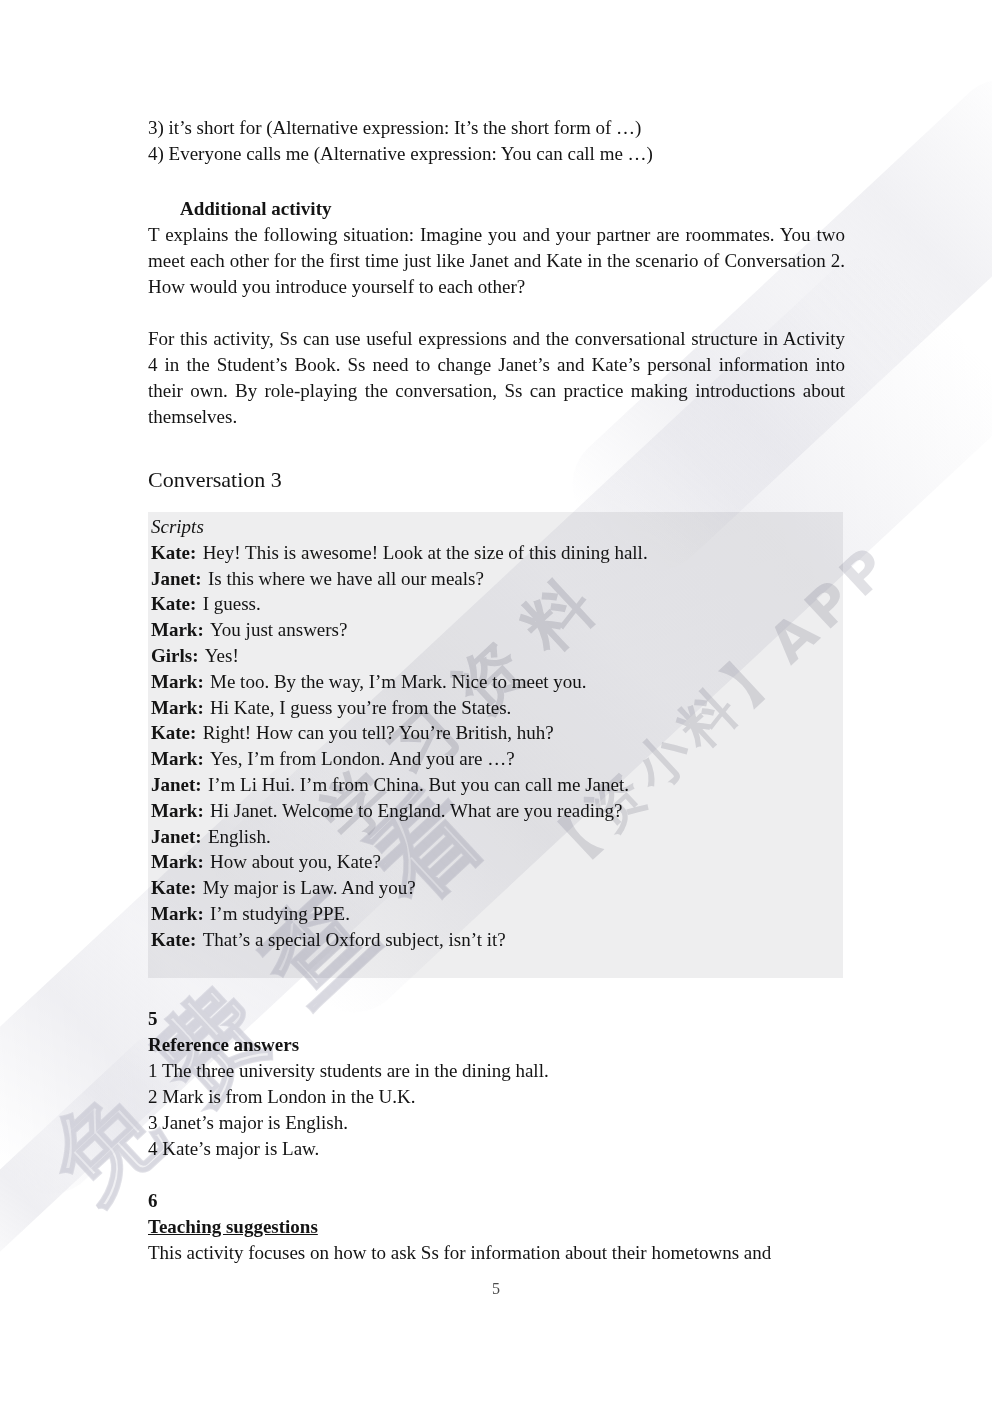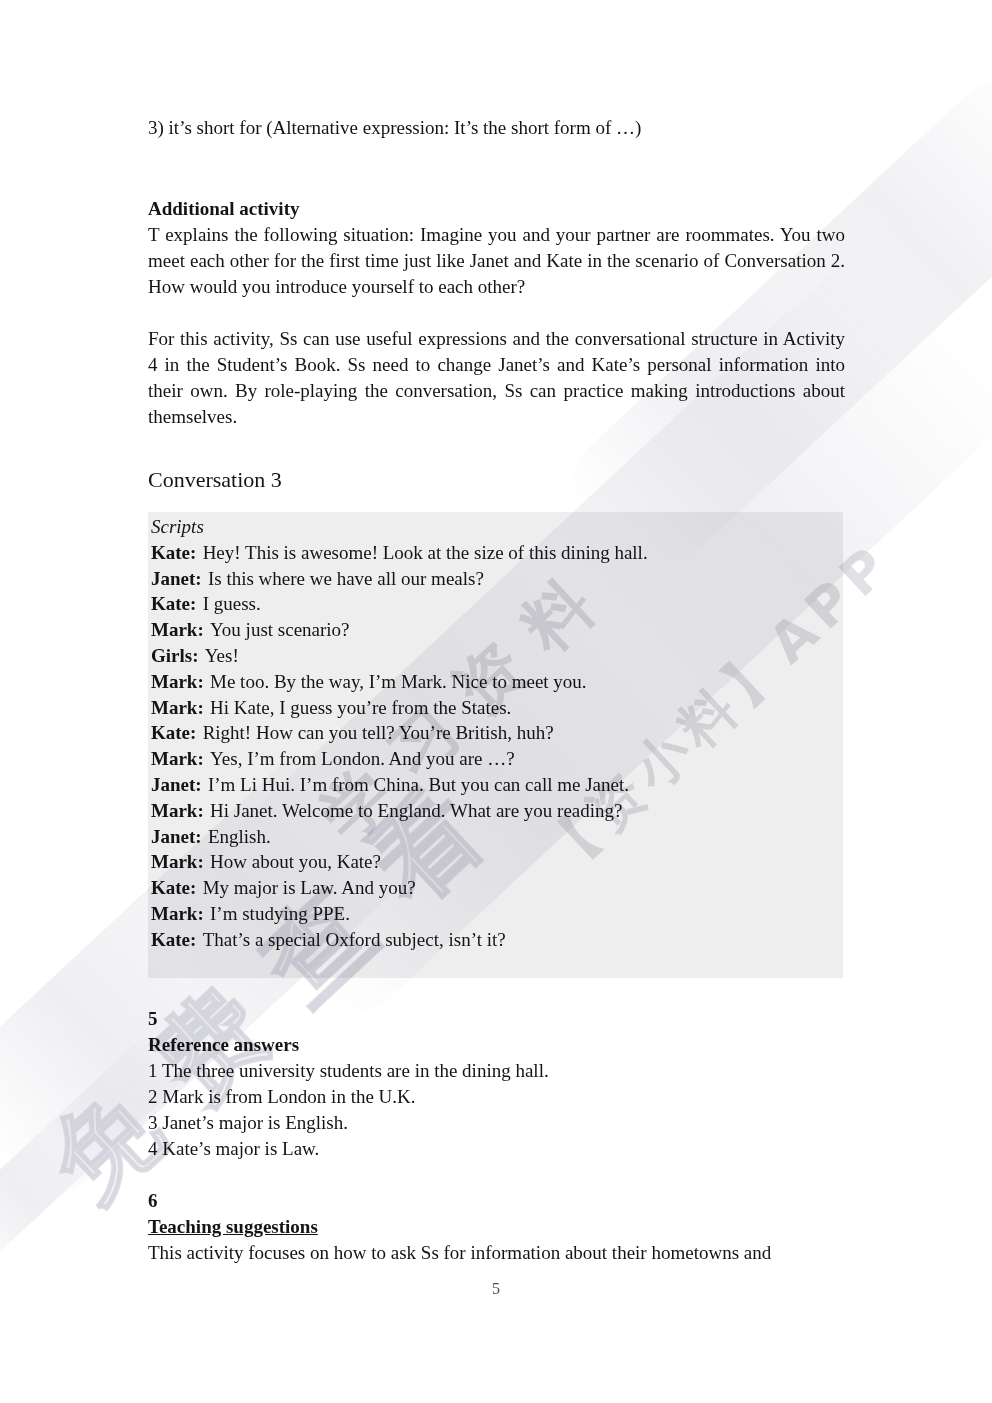--- a/index.html
+++ b/index.html
@@ -39,34 +39,35 @@
   .wm-outline { left:68px; top:1112px; font-size:104px; letter-spacing:42px;
                 color:rgba(213,213,222,0.35); -webkit-text-stroke:2px rgba(189,189,201,0.45); }
 </style>
 </head>
 <body>
 
 <div class="page">
 
   <div class="blk" style="top:115px;">
     <div>3) it’s short for (Alternative expression: It’s the short form of …)</div>
+    <div>4) Everyone calls me (Alternative expression: You can call me …)</div>
   </div>
 
-  <div class="blk h-sub" style="top:196px;">Additional activity</div>
+  <div class="blk h-sub" style="top:196px;margin-left:32px;">Additional activity</div>
   <p class="blk just" style="top:222px;">T explains the following situation: Imagine you and your partner are roommates. You two meet each other for the first time just like Janet and Kate in the scenario of Conversation 2. How would you introduce yourself to each other?</p>
   <p class="blk just" style="top:326px;">For this activity, Ss can use useful expressions and the conversational structure in Activity 4 in the Student’s Book. Ss need to change Janet’s and Kate’s personal information into their own. By role-playing the conversation, Ss can practice making introductions about themselves.</p>
 
   <div class="blk h-conv" style="top:465px;">Conversation 3</div>
 
   <div class="scripts-box">
     <div class="scripts-label">Scripts</div>
     <div class="dline"><span class="spk">Kate:</span><span>Hey! This is awesome! Look at the size of this dining hall.</span></div>
     <div class="dline"><span class="spk">Janet:</span><span>Is this where we have all our meals?</span></div>
     <div class="dline"><span class="spk">Kate:</span><span>I guess.</span></div>
-    <div class="dline"><span class="spk">Mark:</span><span>You just scenario?</span></div>
+    <div class="dline"><span class="spk">Mark:</span><span>You just answers?</span></div>
     <div class="dline"><span class="spk">Girls:</span><span>Yes!</span></div>
     <div class="dline"><span class="spk">Mark:</span><span>Me too. By the way, I’m Mark. Nice to meet you.</span></div>
     <div class="dline"><span class="spk">Mark:</span><span>Hi Kate, I guess you’re from the States.</span></div>
     <div class="dline"><span class="spk">Kate:</span><span>Right! How can you tell? You’re British, huh?</span></div>
     <div class="dline"><span class="spk">Mark:</span><span>Yes, I’m from London. And you are …?</span></div>
     <div class="dline"><span class="spk">Janet:</span><span>I’m Li Hui. I’m from China. But you can call me Janet.</span></div>
     <div class="dline"><span class="spk">Mark:</span><span>Hi Janet. Welcome to England. What are you reading?</span></div>
     <div class="dline"><span class="spk">Janet:</span><span>English.</span></div>
     <div class="dline"><span class="spk">Mark:</span><span>How about you, Kate?</span></div>
     <div class="dline"><span class="spk">Kate:</span><span>My major is Law. And you?</span></div>

